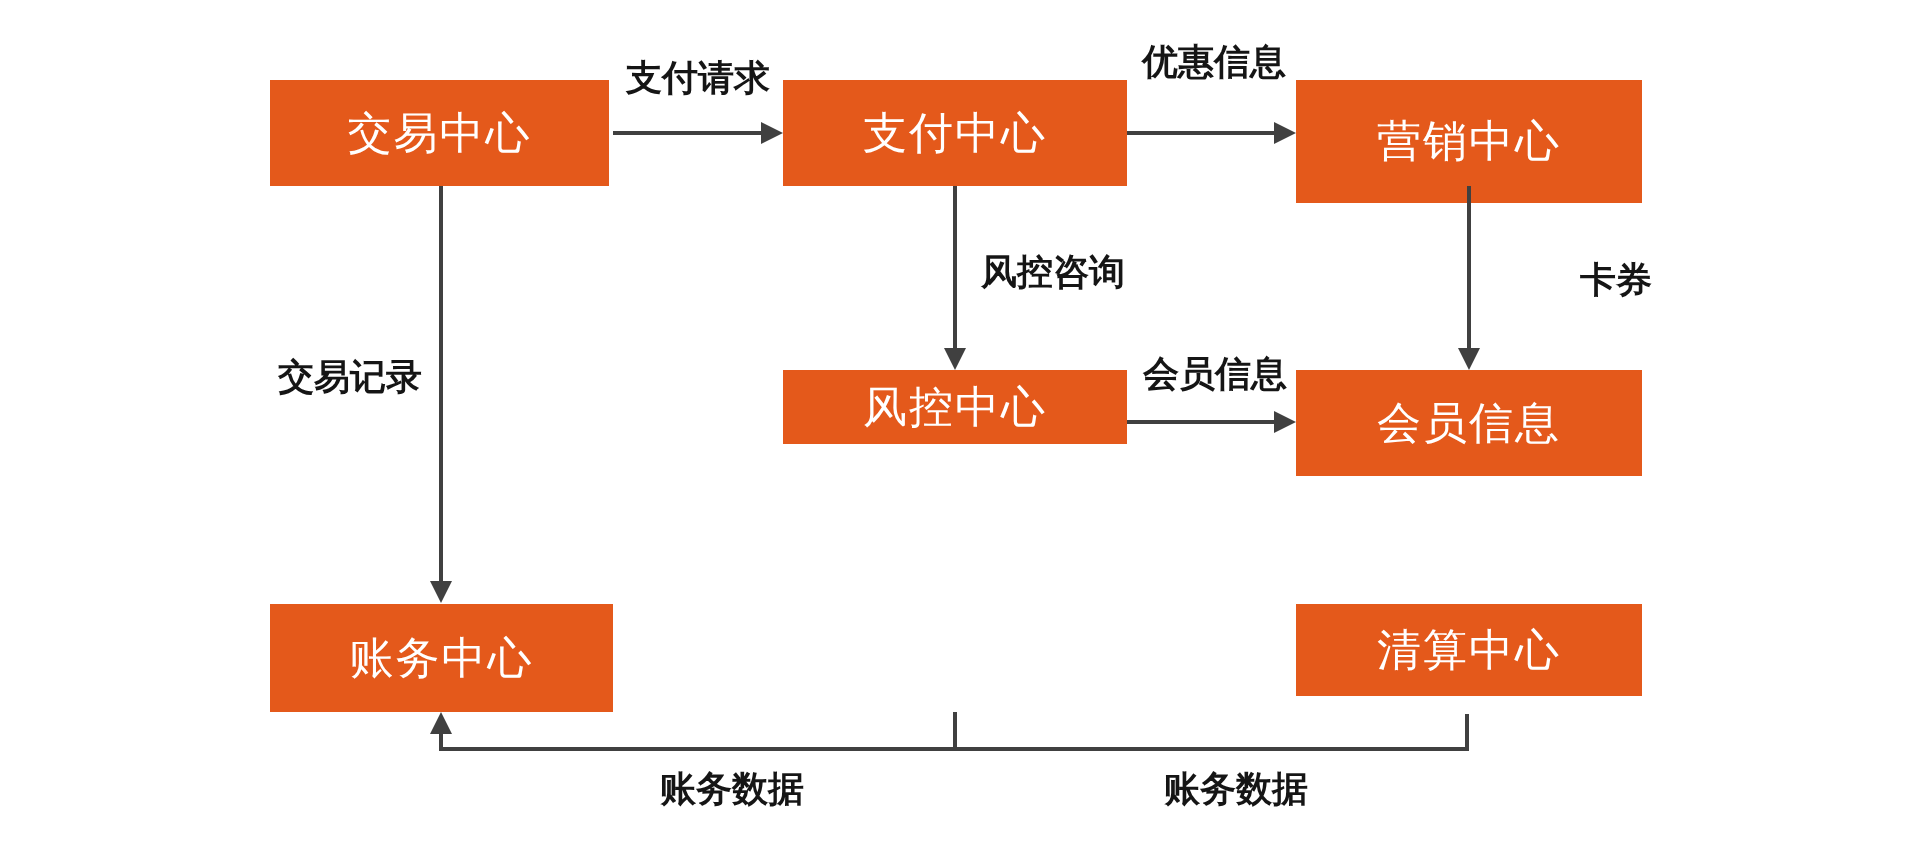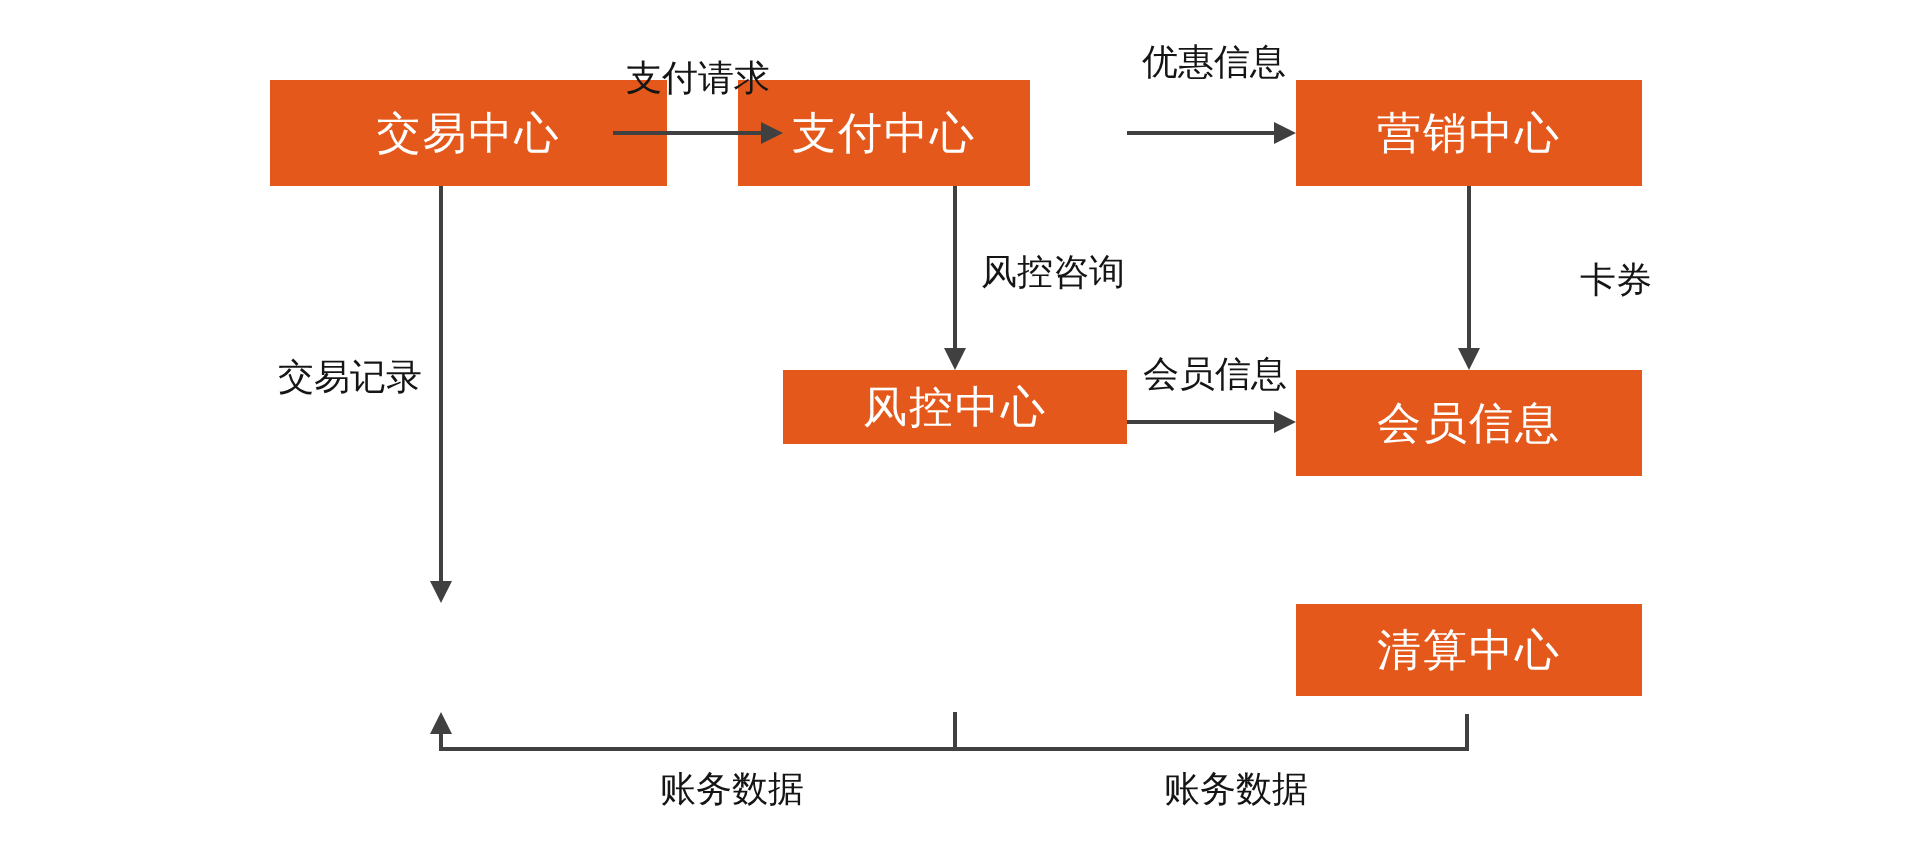--- a/index.html
+++ b/index.html
@@ -20,36 +20,37 @@
     display:flex;align-items:center;justify-content:center;
     font-size:44px;font-weight:500;letter-spacing:2px;
   }
   .line{position:absolute;background:var(--line);}
   .ah{position:absolute;width:0;height:0;}
   .ah-right{border-top:11px solid transparent;border-bottom:11px solid transparent;border-left:22px solid var(--line);}
   .ah-down{border-left:11px solid transparent;border-right:11px solid transparent;border-top:22px solid var(--line);}
   .ah-up{border-left:11px solid transparent;border-right:11px solid transparent;border-bottom:22px solid var(--line);}
   .elabel{
     position:absolute;color:var(--label);
-    font-size:36px;line-height:44px;white-space:nowrap;
+    font-size:36px;line-height:44px;white-space:nowrap;font-weight:bold;
   }
   .center{transform:translateX(-50%);}
 </style>
 </head>
 <body>
 
 <div class="canvas">
 
-  <div class="node" style="left:270px;top:80px;width:397px;height:106px">交易中心</div>
-  <div class="node" style="left:738px;top:80px;width:292px;height:106px">支付中心</div>
-  <div class="node" style="left:1296px;top:80px;width:346px;height:106px">营销中心</div>
+  <div class="node" style="left:270px;top:80px;width:339px;height:106px">交易中心</div>
+  <div class="node" style="left:783px;top:80px;width:344px;height:106px">支付中心</div>
+  <div class="node" style="left:1296px;top:80px;width:346px;height:123px">营销中心</div>
 
   <div class="node" style="left:783px;top:370px;width:344px;height:74px">风控中心</div>
   <div class="node" style="left:1296px;top:370px;width:346px;height:106px">会员信息</div>
 
+  <div class="node" style="left:270px;top:604px;width:343px;height:108px">账务中心</div>
   <div class="node" style="left:1296px;top:604px;width:346px;height:92px">清算中心</div>
 
   <div class="line" style="left:613px;top:131px;width:150px;height:4px"></div>
   <div class="ah ah-right" style="left:761px;top:122px"></div>
   <div class="elabel center" style="left:698px;top:56px">支付请求</div>
 
   <div class="line" style="left:1127px;top:131px;width:148px;height:4px"></div>
   <div class="ah ah-right" style="left:1274px;top:122px"></div>
   <div class="elabel center" style="left:1214px;top:40px">优惠信息</div>
 

